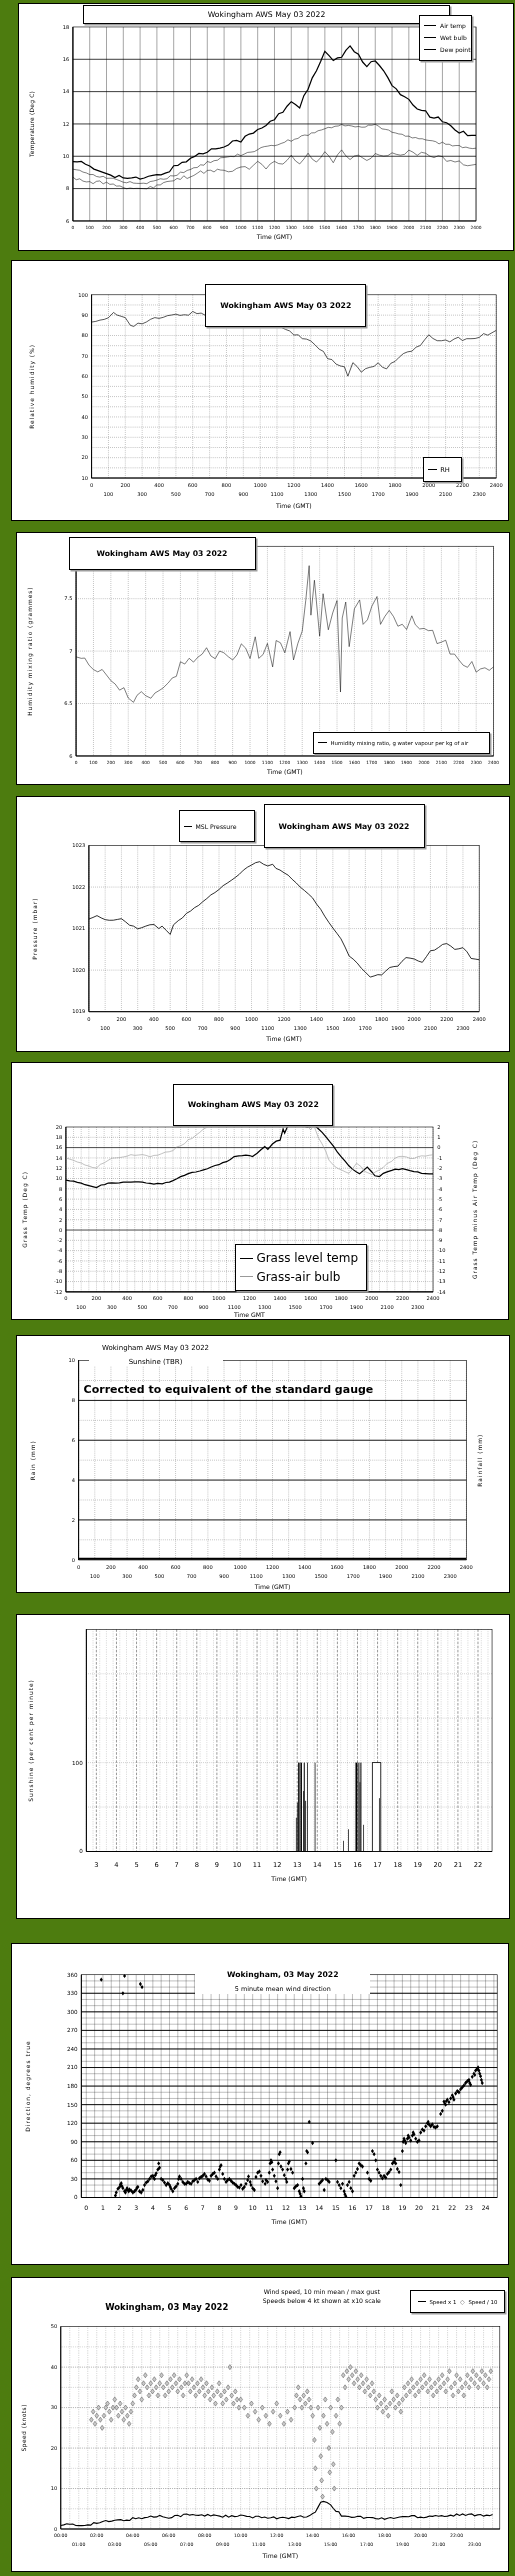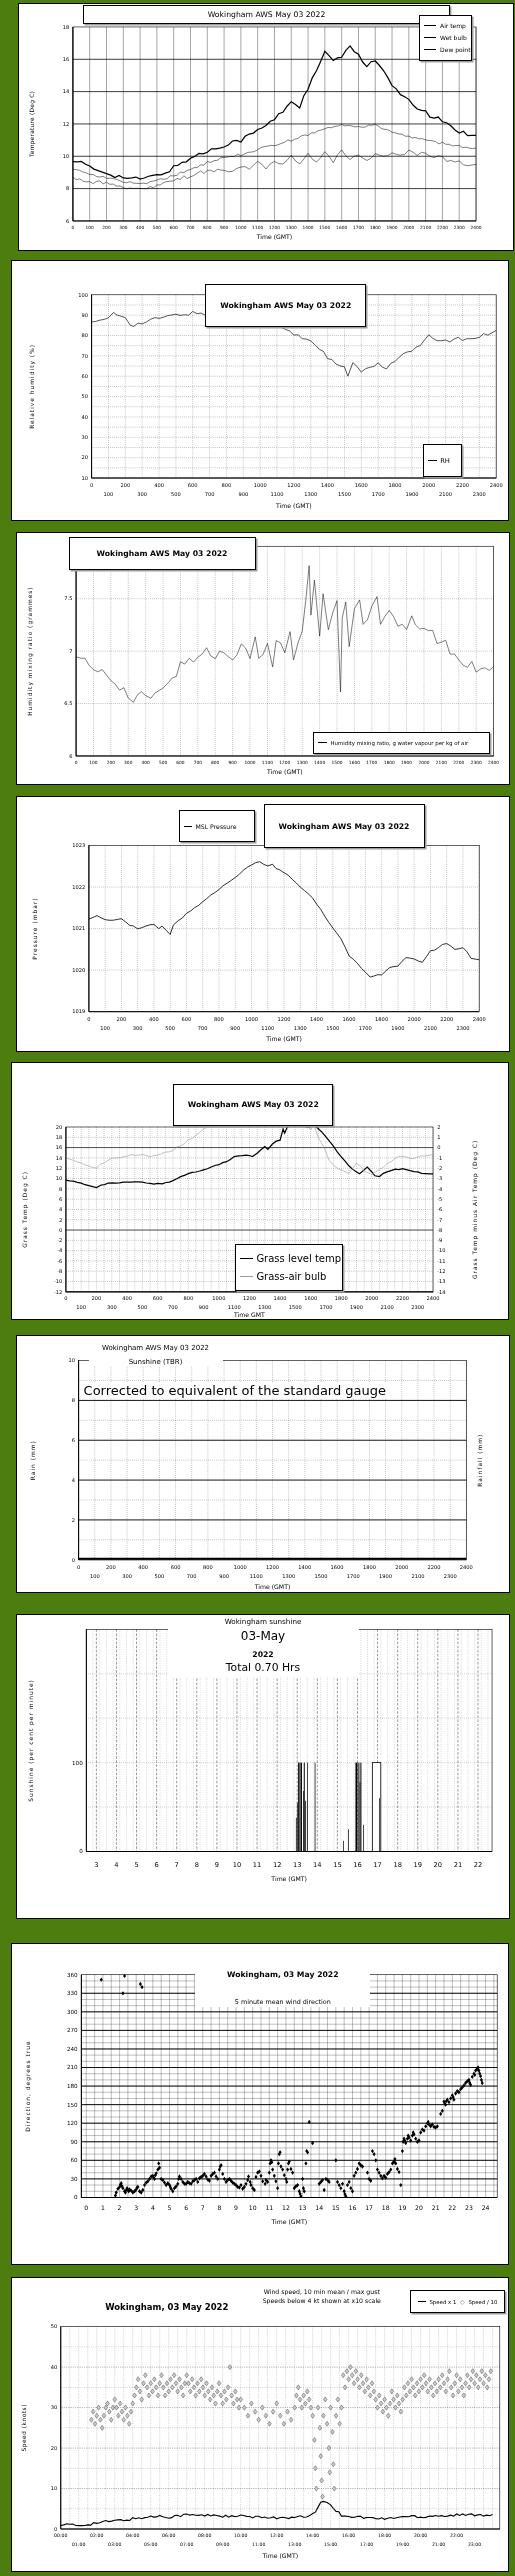--- a/index.html
+++ b/index.html
@@ -207,21 +207,21 @@
         <text x="148" y="188.83333333333334" text-anchor="end" font-size="10" font-family="DejaVu Sans, sans-serif" fill="#000">70</text>
         <text x="148" y="149.05555555555554" text-anchor="end" font-size="10" font-family="DejaVu Sans, sans-serif" fill="#000">80</text>
         <text x="148" y="109.27777777777777" text-anchor="end" font-size="10" font-family="DejaVu Sans, sans-serif" fill="#000">90</text>
         <text x="148" y="69.5" text-anchor="end" font-size="10" font-family="DejaVu Sans, sans-serif" fill="#000">100</text>
         <text x="549" y="482" text-anchor="middle" font-size="12" font-family="DejaVu Sans, sans-serif" fill="#000">Time (GMT)</text>
         <text x="42" y="245" text-anchor="middle" font-size="11.5" font-family="DejaVu Sans, sans-serif" fill="#000" letter-spacing="2" transform="rotate(-90 42 245)">Relative humidity (%)</text>
       </svg>
     <div class="ov box" style="left:193px;top:23px;width:161px;height:43px;font-size:7.7px;font-weight:bold">
       <span>Wokingham AWS May 03 2022</span>
     </div>
-    <div class="ov legend" style="left:411px;top:183px;width:39px;height:33px;font-size:6.7px">
+    <div class="ov legend" style="left:411px;top:196px;width:39px;height:25px;font-size:6.7px">
       <div class="li">
           <span class="sw thick" style="width:8.2px"></span>
           <span>RH</span>
         </div>
     </div>
   </section>
 
   <section class="panel" id="p3" style="left:15.5px;top:532px;width:494px;height:253px">
     <svg viewBox="0 0 958 492" preserveAspectRatio="none">
         <defs>
@@ -523,21 +523,21 @@
         <text x="828" y="168.75" text-anchor="start" font-size="10" font-family="DejaVu Sans, sans-serif" fill="#000">0</text>
         <text x="828" y="148.625" text-anchor="start" font-size="10" font-family="DejaVu Sans, sans-serif" fill="#000">1</text>
         <text x="828" y="128.5" text-anchor="start" font-size="10" font-family="DejaVu Sans, sans-serif" fill="#000">2</text>
         <text x="462.5" y="497" text-anchor="middle" font-size="12" font-family="DejaVu Sans, sans-serif" fill="#000">Time GMT</text>
         <text x="30" y="286" text-anchor="middle" font-size="11.5" font-family="DejaVu Sans, sans-serif" fill="#000" letter-spacing="2" transform="rotate(-90 30 286)">Grass Temp (Deg C)</text>
         <text x="905" y="286" text-anchor="middle" font-size="11.5" font-family="DejaVu Sans, sans-serif" fill="#000" letter-spacing="2" transform="rotate(-90 905 286)">Grass Temp minus Air Temp (Deg C)</text>
       </svg>
     <div class="ov box" style="left:161px;top:20.6px;width:160px;height:42px;font-size:7.7px;font-weight:bold">
       <span>Wokingham AWS May 03 2022</span>
     </div>
-    <div class="ov legend" style="left:223px;top:181px;width:108px;height:47px;font-size:10px">
+    <div class="ov legend" style="left:223px;top:181px;width:132px;height:47px;font-size:12px">
       <div class="li">
           <span class="sw thick"></span>
           <span>Grass level temp</span>
         </div>
       <div class="li">
           <span class="sw gray"></span>
           <span>Grass-air bulb</span>
         </div>
     </div>
   </section>
@@ -617,21 +617,21 @@
         <text x="113" y="284.9" text-anchor="end" font-size="10" font-family="DejaVu Sans, sans-serif" fill="#000">4</text>
         <text x="113" y="207.10000000000002" text-anchor="end" font-size="10" font-family="DejaVu Sans, sans-serif" fill="#000">6</text>
         <text x="113" y="129.29999999999995" text-anchor="end" font-size="10" font-family="DejaVu Sans, sans-serif" fill="#000">8</text>
         <text x="113" y="51.5" text-anchor="end" font-size="10" font-family="DejaVu Sans, sans-serif" fill="#000">10</text>
         <text x="497.5" y="495" text-anchor="middle" font-size="12" font-family="DejaVu Sans, sans-serif" fill="#000">Time (GMT)</text>
         <text x="35" y="242.5" text-anchor="middle" font-size="11.5" font-family="DejaVu Sans, sans-serif" fill="#000" letter-spacing="2" transform="rotate(-90 35 242.5)">Rain (mm)</text>
         <text x="905" y="242.5" text-anchor="middle" font-size="11.5" font-family="DejaVu Sans, sans-serif" fill="#000" letter-spacing="2" transform="rotate(-90 905 242.5)">Rainfall (mm)</text>
       </svg>
     <div class="ov whitebg tc" style="left:72px;top:8.2px;width:134px;font-size:7px">Wokingham AWS May 03 2022</div>
     <div class="ov whitebg tc" style="left:72px;top:21.6px;width:134px;font-size:7px">Sunshine (TBR)</div>
-    <div class="ov whitebg" style="left:63px;top:47px;font-size:13px;font-weight:normal;padding:0 4.1px">Corrected to equivalent of the standard gauge</div>
+    <div class="ov whitebg" style="left:63px;top:47px;font-size:11px;font-weight:bold;padding:0 4.1px">Corrected to equivalent of the standard gauge</div>
   </section>
 
   <section class="panel" id="p7" style="left:15.5px;top:1614px;width:494px;height:305px">
     <svg viewBox="0 0 958 592" preserveAspectRatio="none">
         <defs>
           <clipPath id="clip6">
             <rect x="135" y="27" width="790" height="436"></rect>
           </clipPath>
         </defs>
         <line x1="154.55445544554456" y1="28" x2="154.55445544554456" y2="462" stroke="#000" stroke-width="0.8" stroke-dasharray="5,3"></line>
@@ -759,26 +759,20 @@
         <text x="741.1881188118812" y="492" text-anchor="middle" font-size="13" font-family="DejaVu Sans, sans-serif" fill="#000">18</text>
         <text x="780.2970297029703" y="492" text-anchor="middle" font-size="13" font-family="DejaVu Sans, sans-serif" fill="#000">19</text>
         <text x="819.4059405940594" y="492" text-anchor="middle" font-size="13" font-family="DejaVu Sans, sans-serif" fill="#000">20</text>
         <text x="858.5148514851486" y="492" text-anchor="middle" font-size="13" font-family="DejaVu Sans, sans-serif" fill="#000">21</text>
         <text x="897.6237623762377" y="492" text-anchor="middle" font-size="13" font-family="DejaVu Sans, sans-serif" fill="#000">22</text>
         <text x="128" y="465.85" text-anchor="end" font-size="11" font-family="DejaVu Sans, sans-serif" fill="#000">0</text>
         <text x="128" y="292.25" text-anchor="end" font-size="11" font-family="DejaVu Sans, sans-serif" fill="#000">100</text>
         <text x="530" y="520" text-anchor="middle" font-size="12" font-family="DejaVu Sans, sans-serif" fill="#000">Time (GMT)</text>
         <text x="32" y="245" text-anchor="middle" font-size="11.5" font-family="DejaVu Sans, sans-serif" fill="#000" letter-spacing="2" transform="rotate(-90 32 245)">Sunshine (per cent per minute)</text>
       </svg>
-    <div class="ov whitebg tc" style="left:151px;top:2.1px;width:191px;padding-bottom:3.1px">
-      <div style="font-size:7.2px">Wokingham sunshine</div>
-      <div style="font-size:12px;margin-top:2.6px">03-May</div>
-      <div style="font-size:7.7px;font-weight:bold;margin-top:7.2px">2022</div>
-      <div style="font-size:10.8px;margin-top:2.1px">Total 0.70 Hrs</div>
-    </div>
   </section>
 
   <section class="panel" id="p8" style="left:11.3px;top:1943px;width:498px;height:322px">
     <svg viewBox="0 0 966 625" preserveAspectRatio="none">
         <defs>
           <clipPath id="clip7">
             <rect x="135" y="59" width="810" height="437"></rect>
           </clipPath>
         </defs>
         <line x1="144.72" y1="60" x2="144.72" y2="495" stroke="#000" stroke-width="0.5"></line>
@@ -917,21 +911,21 @@
         <text x="128" y="208.85" text-anchor="end" font-size="11" font-family="DejaVu Sans, sans-serif" fill="#000">240</text>
         <text x="128" y="172.6" text-anchor="end" font-size="11" font-family="DejaVu Sans, sans-serif" fill="#000">270</text>
         <text x="128" y="136.35" text-anchor="end" font-size="11" font-family="DejaVu Sans, sans-serif" fill="#000">300</text>
         <text x="128" y="100.1" text-anchor="end" font-size="11" font-family="DejaVu Sans, sans-serif" fill="#000">330</text>
         <text x="128" y="63.85" text-anchor="end" font-size="11" font-family="DejaVu Sans, sans-serif" fill="#000">360</text>
         <text x="540" y="547" text-anchor="middle" font-size="12" font-family="DejaVu Sans, sans-serif" fill="#000">Time (GMT)</text>
         <text x="35" y="277.5" text-anchor="middle" font-size="11.5" font-family="DejaVu Sans, sans-serif" fill="#000" letter-spacing="2" transform="rotate(-90 35 277.5)">Direction, degrees true</text>
       </svg>
     <div class="ov whitebg tc" style="left:183px;top:25px;width:175px;padding:1px 0">
       <div style="font-size:7.7px;font-weight:bold">Wokingham,  03 May 2022</div>
-      <div style="font-size:6.4px;margin-top:19px">5 minute mean wind direction</div>
+      <div style="font-size:6.4px;margin-top:6px">5 minute mean wind direction</div>
     </div>
   </section>
 
   <section class="panel" id="p9" style="left:11.3px;top:2277px;width:498px;height:295px">
     <svg viewBox="0 0 966 572" preserveAspectRatio="none">
         <defs>
           <clipPath id="clip8">
             <rect x="95" y="94" width="855" height="397"></rect>
           </clipPath>
         </defs>

